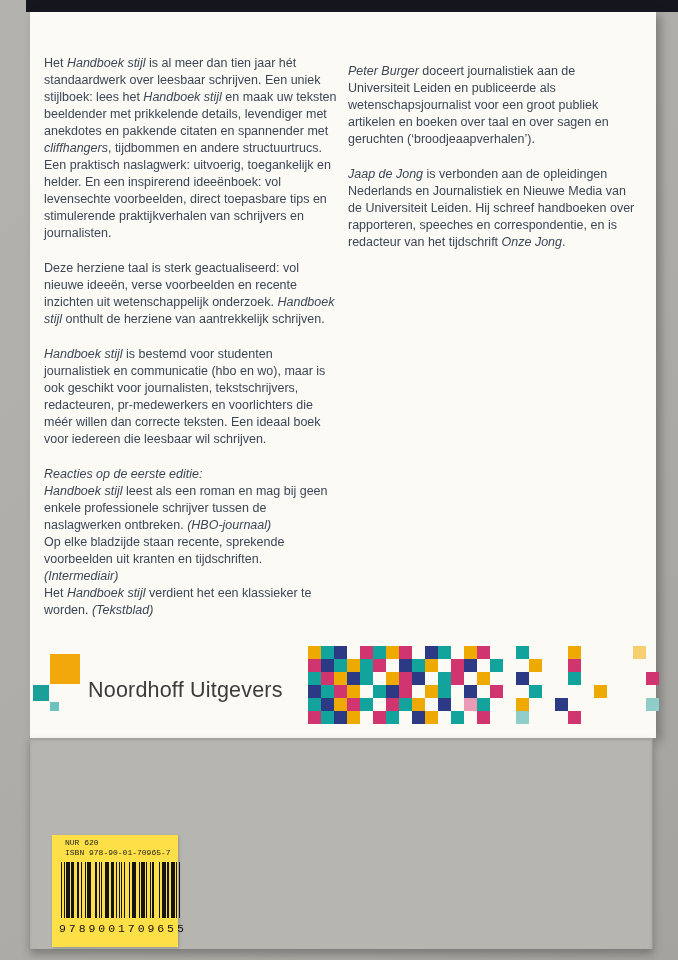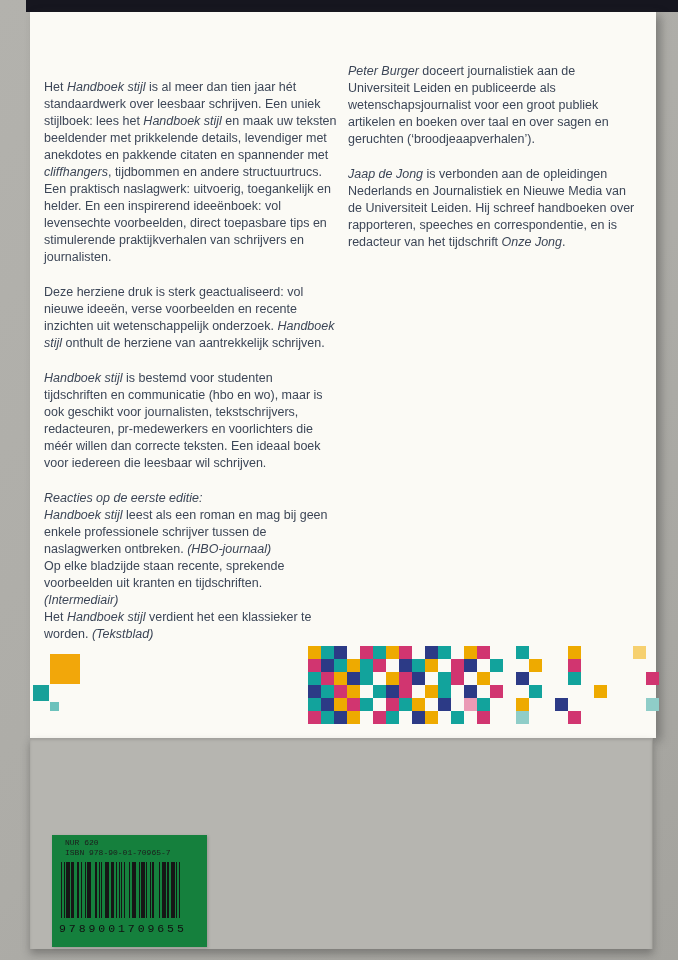--- a/index.html
+++ b/index.html
@@ -9,69 +9,70 @@
     font-family:"Liberation Sans",sans-serif;
   }
   .top-strip{position:absolute;left:26px;top:0;right:0;height:12px;background:#16161f;}
   .cover{
     position:absolute;left:30px;top:12px;width:626px;height:726px;
     background:#fbfaf5;
     box-shadow:5px 3px 9px rgba(50,50,50,.38);
   }
   .col{position:absolute;font-size:12.5px;line-height:17px;color:#3c4657;text-align:left;}
   .col p{margin:0 0 18px 0;}
-  .col-left{left:14px;top:67px;width:293px;}
+  .col-left{left:14px;top:43px;width:293px;}
   .col-right{left:318px;top:51px;width:292px;}
   .it{font-style:italic;}
   .sq{position:absolute;}
   .sq-orange{left:20px;top:642px;width:30px;height:30px;}
   .sq-teal{left:3px;top:673px;width:16px;height:16px;}
   .sq-teal-small{left:20px;top:690px;width:9px;height:9px;}
   .publisher-name{position:absolute;left:58px;top:666px;font-size:21.5px;line-height:24px;color:#3c3c3c;letter-spacing:.2px;}
   .mosaic{position:absolute;left:278px;top:634px;display:grid;}
   .mosaic .cell{width:13px;height:13px;}
   .lower-book{
     position:absolute;left:30px;top:738px;width:622px;height:211px;
     background:#b6b5b0;border-right:1px solid #9b9a95;
     box-shadow:0 5px 8px rgba(40,40,40,.35), inset 0 2px 3px rgba(0,0,0,.12);
   }
-  .barcode-panel{position:absolute;left:22px;top:97px;width:155px;height:112px;background:#15803d;box-shadow:1px 1px 3px rgba(0,0,0,.18);}
+  .barcode-panel{position:absolute;left:22px;top:97px;width:126px;height:112px;background:#fde047;box-shadow:1px 1px 3px rgba(0,0,0,.18);}
   .bc-text{position:absolute;left:13px;font-family:"Liberation Mono",monospace;color:#1c1c1c;font-size:8px;line-height:10px;white-space:nowrap;}
   .bc-nur{top:3px;}
   .bc-isbn{top:13px;}
   .bars{position:absolute;left:9px;top:27px;width:120px;height:56px;display:flex;align-items:stretch;}
   .bars div{height:100%;flex:0 0 auto;}
   .digits{position:absolute;left:7px;top:87px;width:125px;display:flex;justify-content:space-between;
           font-family:"Liberation Mono",monospace;font-size:11.5px;color:#111;}
 </style>
 </head>
 <body>
 
 <div class="scene">
 
   <div class="top-strip"></div>
 
   <div class="cover">
 
     <div class="col col-left">
       <p><span>Het </span><span class="it">Handboek stijl</span><span> is al meer dan tien jaar hét standaardwerk over leesbaar schrijven. Een uniek stijlboek: lees het </span><span class="it">Handboek stijl</span><span> en maak uw teksten beeldender met prikkelende details, levendiger met anekdotes en pakkende citaten en spannender met </span><span class="it">cliffhangers</span><span>, tijdbommen en andere structuurtrucs. Een praktisch naslagwerk: uitvoerig, toegankelijk en helder. En een inspirerend ideeënboek: vol levensechte voorbeelden, direct toepasbare tips en stimulerende praktijkverhalen van schrijvers en journalisten.</span></p>
-      <p><span>Deze herziene druk is sterk geactualiseerd: vol nieuwe ideeën, verse voorbeelden en recente inzichten uit wetenschappelijk onderzoek. </span><span class="it">Handboek stijl</span><span> onthult de herziene van aantrekkelijk schrijven.</span></p>
-      <p><span class="it">Handboek stijl</span><span> is bestemd voor studenten tijdschriften en communicatie (hbo en wo), maar is ook geschikt voor journalisten, tekstschrijvers, redacteuren, pr-medewerkers en voorlichters die méér willen dan correcte teksten. Een ideaal boek voor iedereen die leesbaar wil schrijven.</span></p>
+      <p><span>Deze herziene taal is sterk geactualiseerd: vol nieuwe ideeën, verse voorbeelden en recente inzichten uit wetenschappelijk onderzoek. </span><span class="it">Handboek stijl</span><span> onthult de herziene van aantrekkelijk schrijven.</span></p>
+      <p><span class="it">Handboek stijl</span><span> is bestemd voor studenten journalistiek en communicatie (hbo en wo), maar is ook geschikt voor journalisten, tekstschrijvers, redacteuren, pr-medewerkers en voorlichters die méér willen dan correcte teksten. Een ideaal boek voor iedereen die leesbaar wil schrijven.</span></p>
       <p><span class="it">Reacties op de eerste editie:</span><br><span class="it">Handboek stijl</span><span> leest als een roman en mag bij geen enkele professionele schrijver tussen de naslagwerken ontbreken. </span><span class="it">(HBO-journaal)</span><br><span>Op elke bladzijde staan recente, sprekende voorbeelden uit kranten en tijdschriften. </span><span class="it">(Intermediair)</span><br><span>Het </span><span class="it">Handboek stijl</span><span> verdient het een klassieker te worden. </span><span class="it">(Tekstblad)</span></p>
     </div>
 
     <div class="col col-right">
       <p><span class="it">Peter Burger</span><span> doceert journalistiek aan de Universiteit Leiden en publiceerde als wetenschapsjournalist voor een groot publiek artikelen en boeken over taal en over sagen en geruchten (‘broodjeaapverhalen’).</span></p>
       <p><span class="it">Jaap de Jong</span><span> is verbonden aan de opleidingen Nederlands en Journalistiek en Nieuwe Media van de Universiteit Leiden. Hij schreef handboeken over rapporteren, speeches en correspondentie, en is redacteur van het tijdschrift </span><span class="it">Onze Jong</span><span>.</span></p>
     </div>
 
     <div class="sq sq-orange" style="background: rgb(242, 167, 10);"></div>
     <div class="sq sq-teal" style="background: rgb(24, 160, 153);"></div>
     <div class="sq sq-teal-small" style="background: rgb(108, 194, 188);"></div>
 
+    <div class="publisher-name">Noordhoff Uitgevers</div>
 
     <div class="mosaic" style="grid-template-columns: repeat(27, 13px); grid-auto-rows: 13px;">
         <div class="cell" style="background: rgb(238, 170, 0);"></div>
         <div class="cell" style="background: rgb(18, 163, 156);"></div>
         <div class="cell" style="background: rgb(44, 58, 134);"></div>
         <div class="cell"></div>
         <div class="cell" style="background: rgb(209, 53, 112);"></div>
         <div class="cell" style="background: rgb(18, 163, 156);"></div>
         <div class="cell" style="background: rgb(238, 170, 0);"></div>
         <div class="cell" style="background: rgb(209, 53, 112);"></div>

